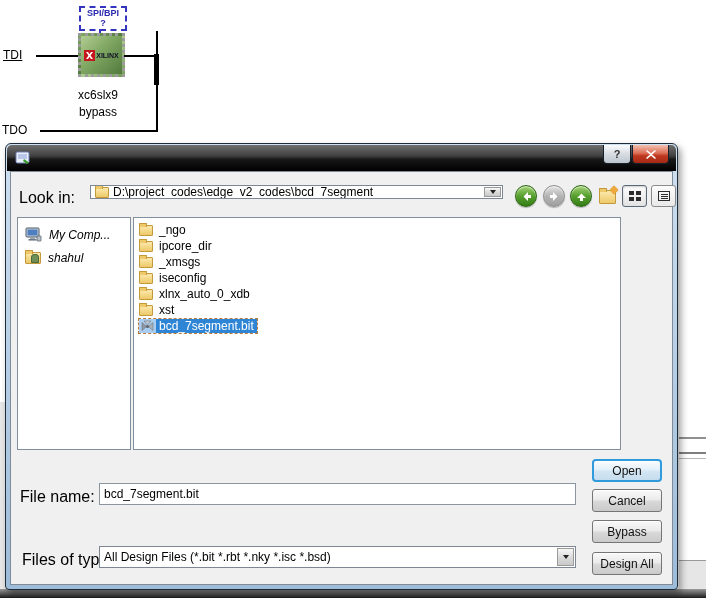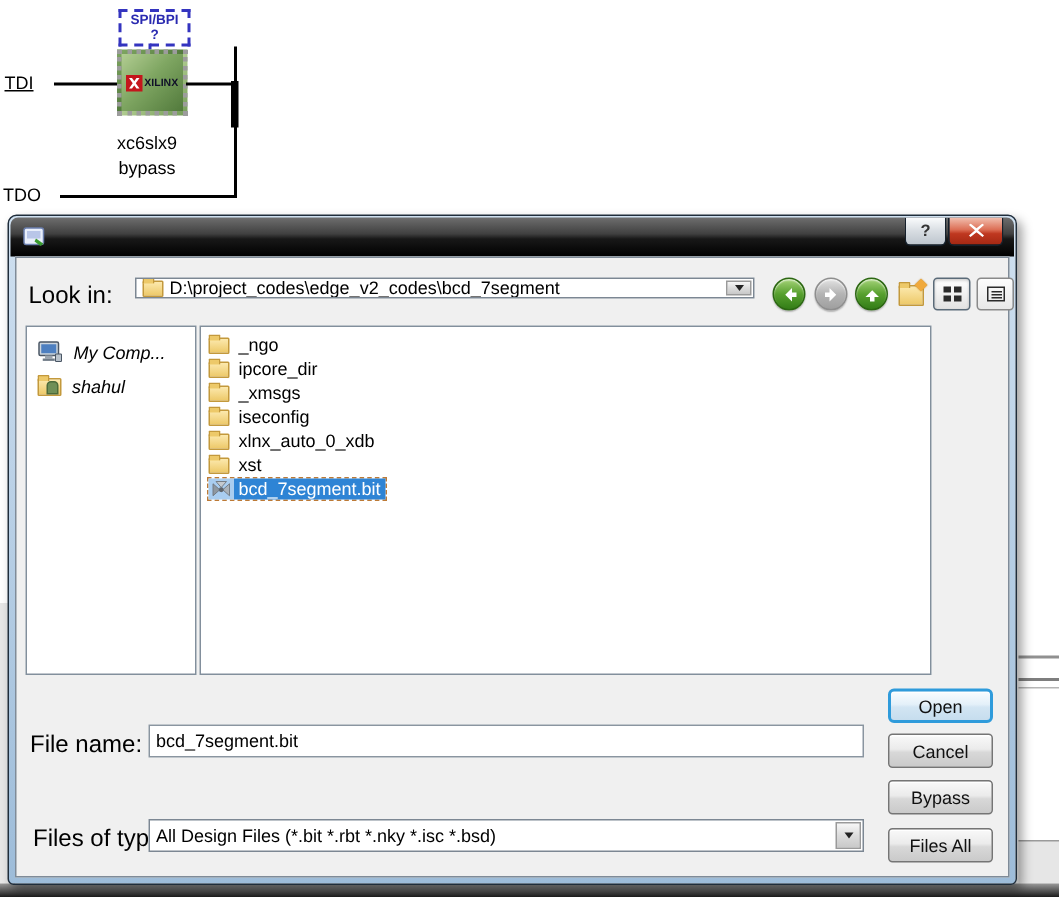--- a/index.html
+++ b/index.html
@@ -314,17 +314,17 @@
     <div class="dlg-btn btn-open">
       <span>Open</span>
     </div>
     <div class="dlg-btn btn-cancel">
       <span>Cancel</span>
     </div>
     <div class="dlg-btn btn-bypass">
       <span>Bypass</span>
     </div>
     <div class="dlg-btn btn-cancelall">
-      <span>Files All</span>
+      <span>Design All</span>
     </div>
 
   </div>
 </div>
 
 </body></html>

